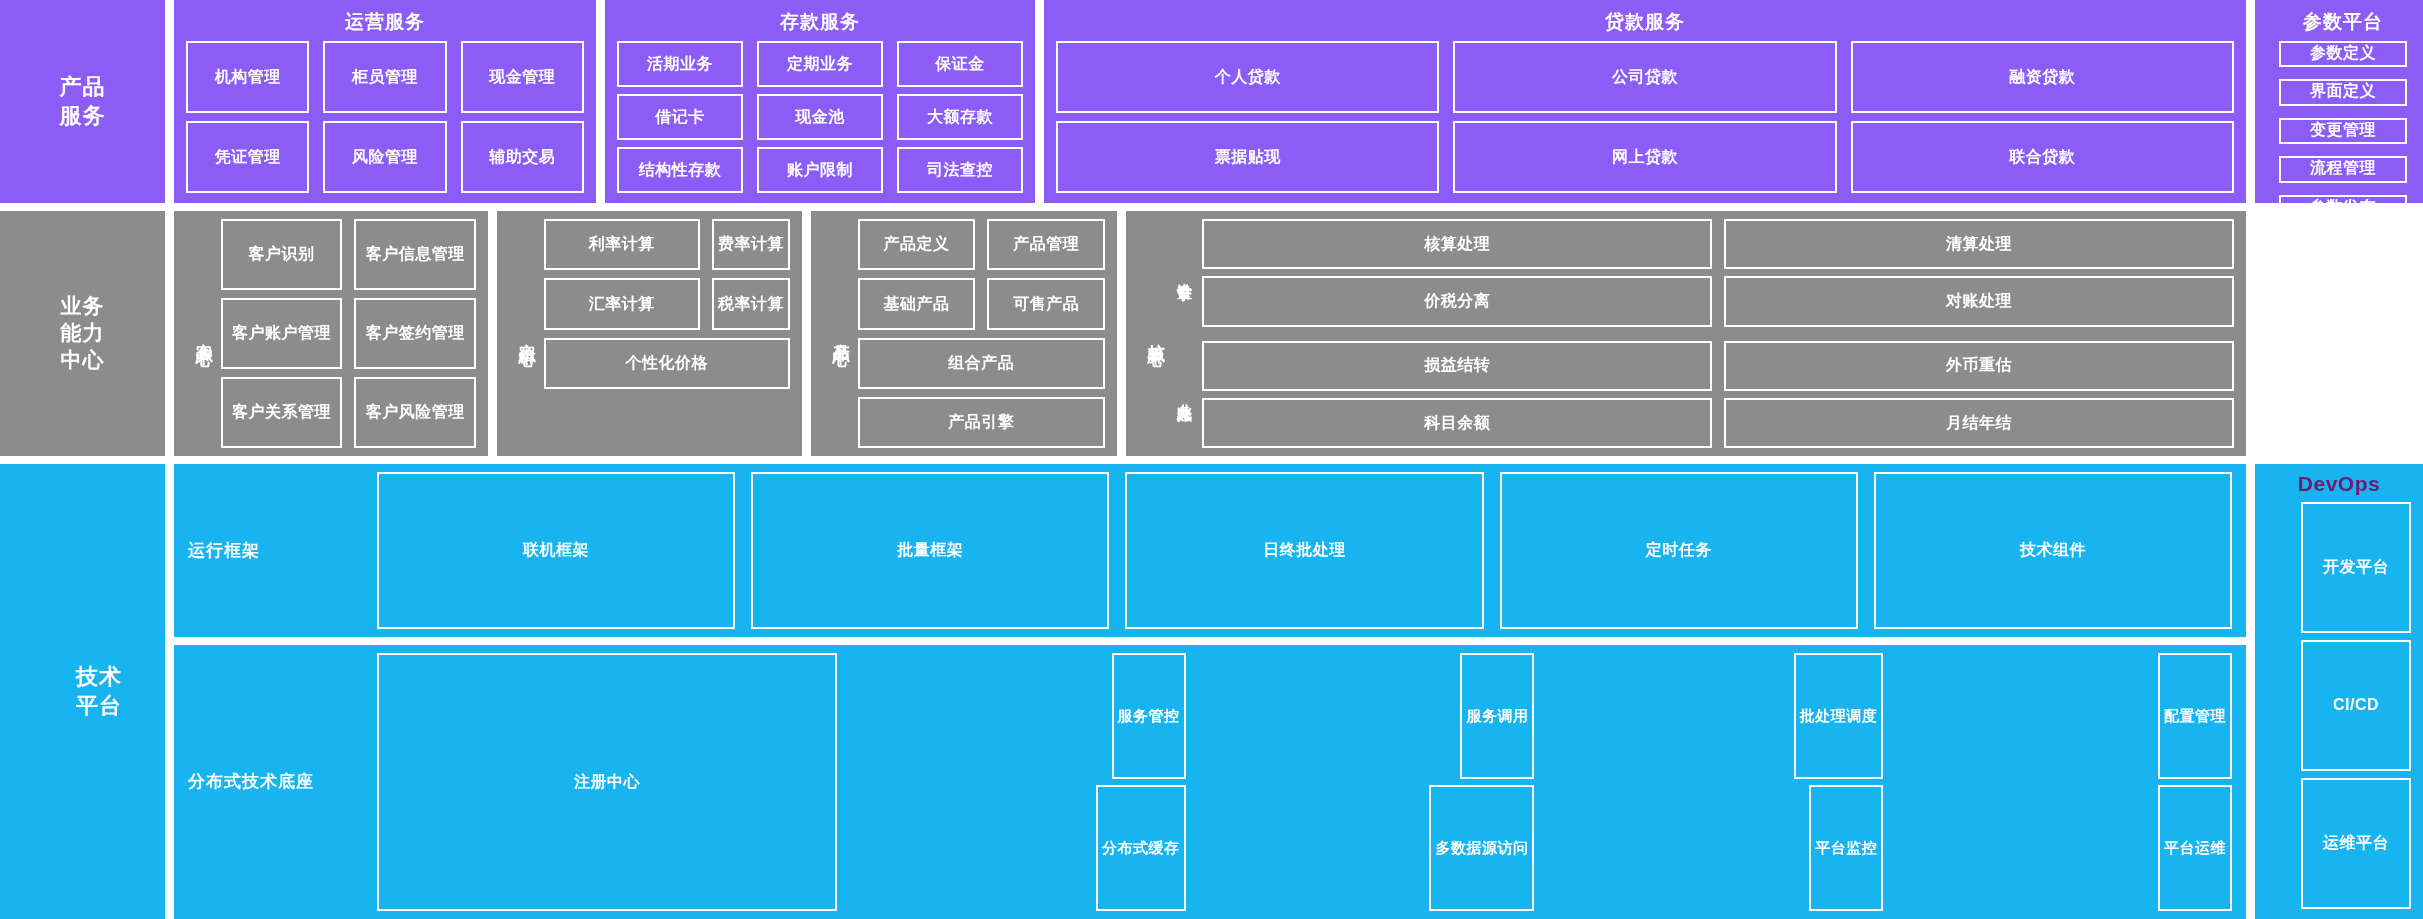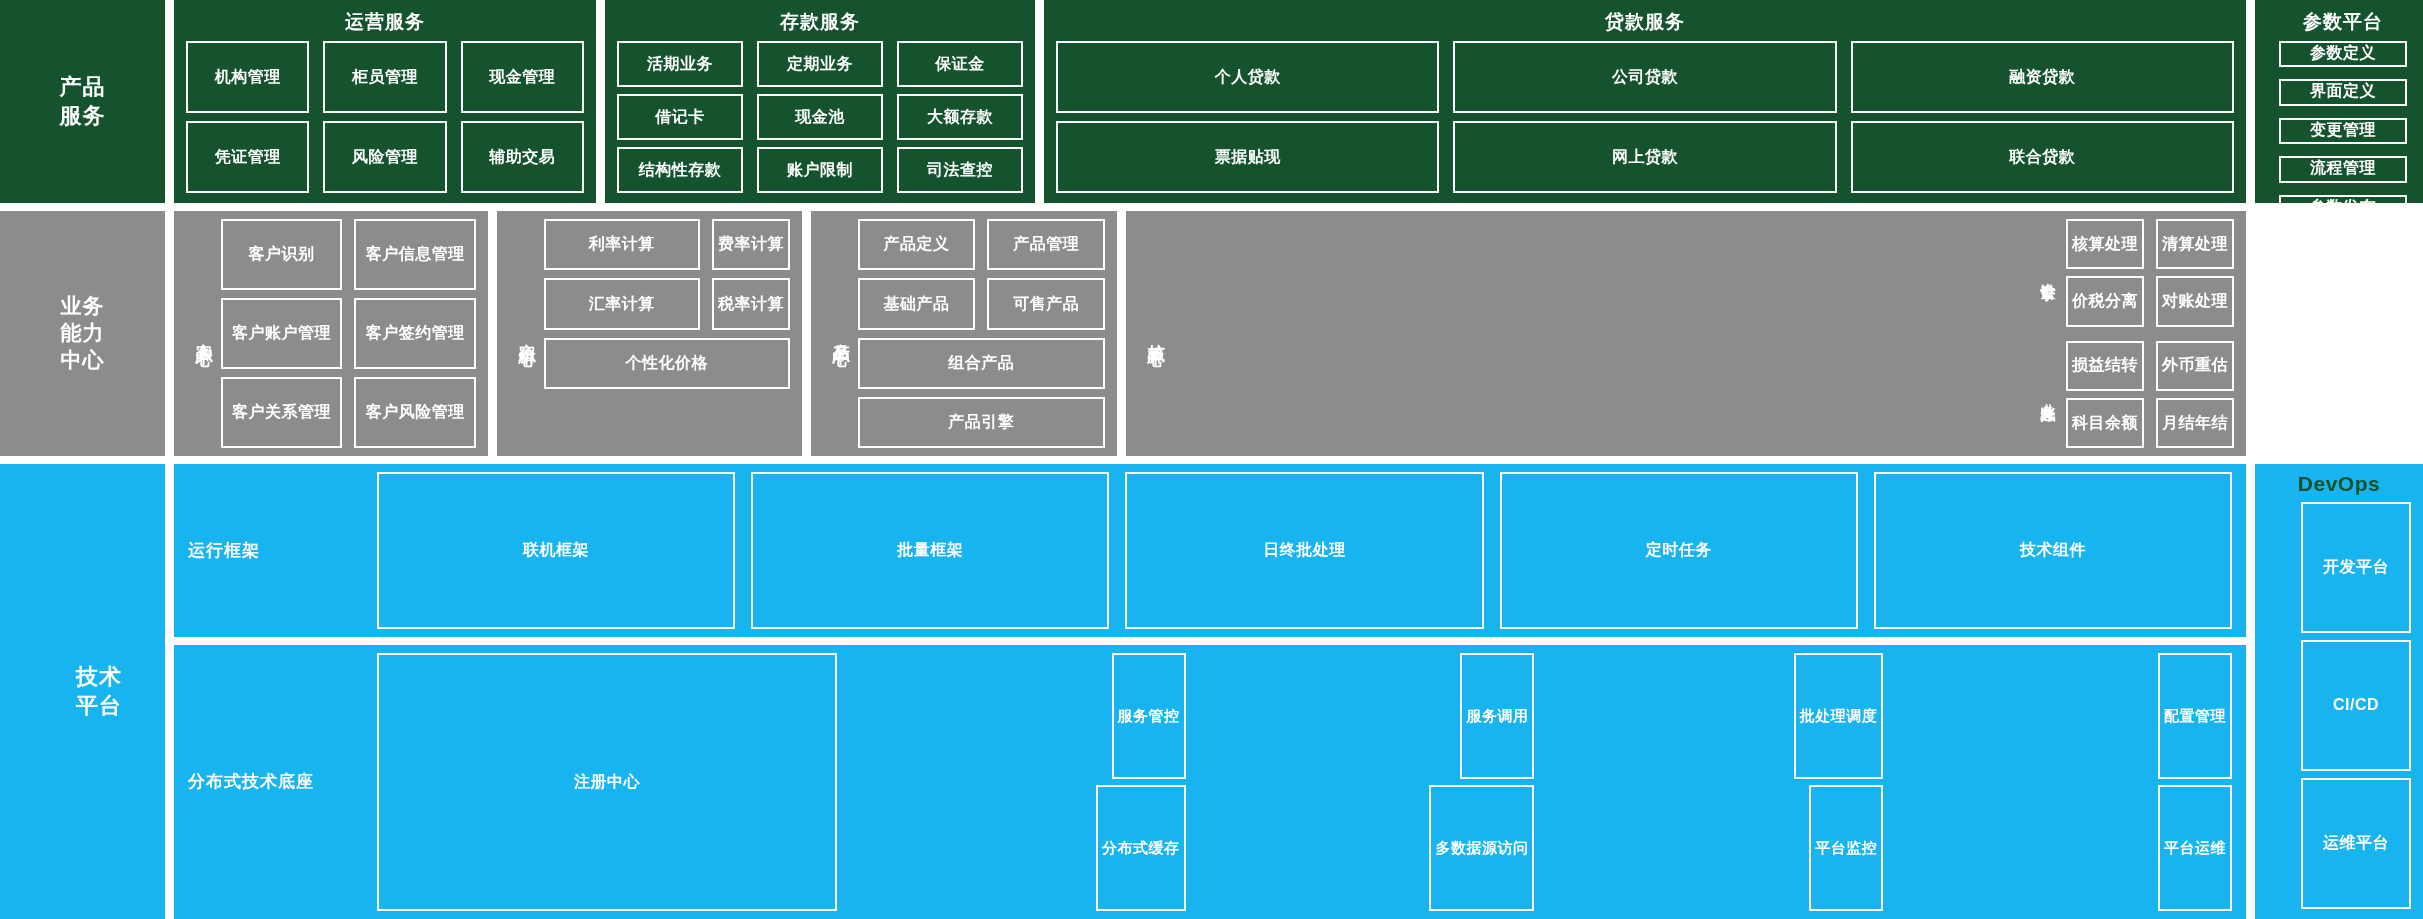--- a/index.html
+++ b/index.html
@@ -16,21 +16,21 @@
   .band-label {
     width: 165px; flex: 0 0 165px;
     display: flex; align-items: center; justify-content: center;
     color: #ffffff; font-weight: bold; text-align: center;
     line-height: 1.28; letter-spacing: 1px;
   }
   .band-body { flex: 1 1 auto; display: flex; gap: 9px; min-width: 0; }
   .side-col { width: 168px; flex: 0 0 168px; }
 
   
-  .teal  { background: #14532d; }
+  .teal  { background: #8b5cf6; }
   .gray  { background: #8C8C8C; }
   .blue  { background: #18B4F0; padding-left: 33px; }
 
   
   .row1 { height: 203px; }
   .svc-group {
     display: flex; flex-direction: column; align-items: center;
     padding: 6px 12px 10px 12px; min-width: 0;
   }
   .svc-title {
@@ -71,21 +71,21 @@
   }
   .center-inner { flex: 1 1 auto; display: grid; gap: 8px 12px; min-width: 0; }
   .c-cust  { flex: 0 0 314px; }
   .c-cust .center-inner  { grid-template-columns: repeat(2,1fr); grid-template-rows: repeat(3,1fr); }
   .c-price { flex: 0 0 305px; }
   .c-price .center-inner { grid-template-columns: repeat(1,1fr); grid-template-rows: repeat(4,1fr); }
   .c-prod  { flex: 0 0 306px; }
   .c-prod .center-inner  { grid-template-columns: repeat(2,1fr); grid-template-rows: repeat(4,1fr); }
   .c-acct  { flex: 1 1 auto; }
   .span2 { grid-column: 1 / span 2; }
-  .acct-wrap { flex:1 1 auto; display:flex; flex-direction:column; gap:14px; min-width:0;align-items:flex-end; }
+  .acct-wrap { flex:1 1 auto; display:flex; flex-direction:column; gap:14px; min-width:0; }
   .acct-sub { display:flex; gap:6px; flex:1 1 0; min-height:0; }
   .acct-sub-name {
     color:#fff; font-weight:bold; font-size:15px; letter-spacing:1px;
     writing-mode: vertical-rl; text-orientation: upright;
     display:flex; align-items:center; justify-content:center; flex:0 0 auto;
     padding: 0 4px; line-height:1.05;
   }
   .acct-grid { flex:1 1 auto; display:grid; grid-template-columns:repeat(2,1fr); grid-template-rows:repeat(2,1fr); gap:7px 12px; min-width:0; }
 
   
@@ -94,21 +94,21 @@
   .tech-strip { display: flex; align-items: center; gap: 14px; padding: 8px 14px; flex: 1 1 0; min-height: 0; }
   .tech-strip-label { color:#fff; font-weight:bold; font-size:17px; flex:0 0 auto; width:175px; letter-spacing:1px; }
   .tech-items { display:flex; gap:16px; flex:1 1 auto; min-width:0; height:100%; }
   .tech-items > .cell { flex: 1 1 0; }
   .tech-reg { flex: 1 1 0; display:flex; }
   .tech-pairs { flex: 3 1 0; display:flex; gap:16px; min-width:0; }
   .pair-col { flex:1 1 0; display:flex; flex-direction:column; gap:6px; min-width:0;align-items:flex-end; }
   .pair-col .cell { flex:1 1 0; font-size:15px; }
 
   .devops-col { display:flex; flex-direction:column; align-items:center; padding:6px 12px 10px 12px; height:100%; }
-  .devops-title { color:#14532d; font-weight:bold; font-size:21px; letter-spacing:.5px; margin:2px 0 6px 0; }
+  .devops-title { color:#701a75; font-weight:bold; font-size:21px; letter-spacing:.5px; margin:2px 0 6px 0; }
   .devops-list { display:flex; flex-direction:column; gap:7px; width:100%; flex:1 1 auto; }
   .devops-list .cell { flex:1 1 0; font-size:16px;margin-left:34px; }
 
   .lbl-26 { font-size: 22px; }
 </style>
 </head>
 <body>
 
 <div id="root">
 

